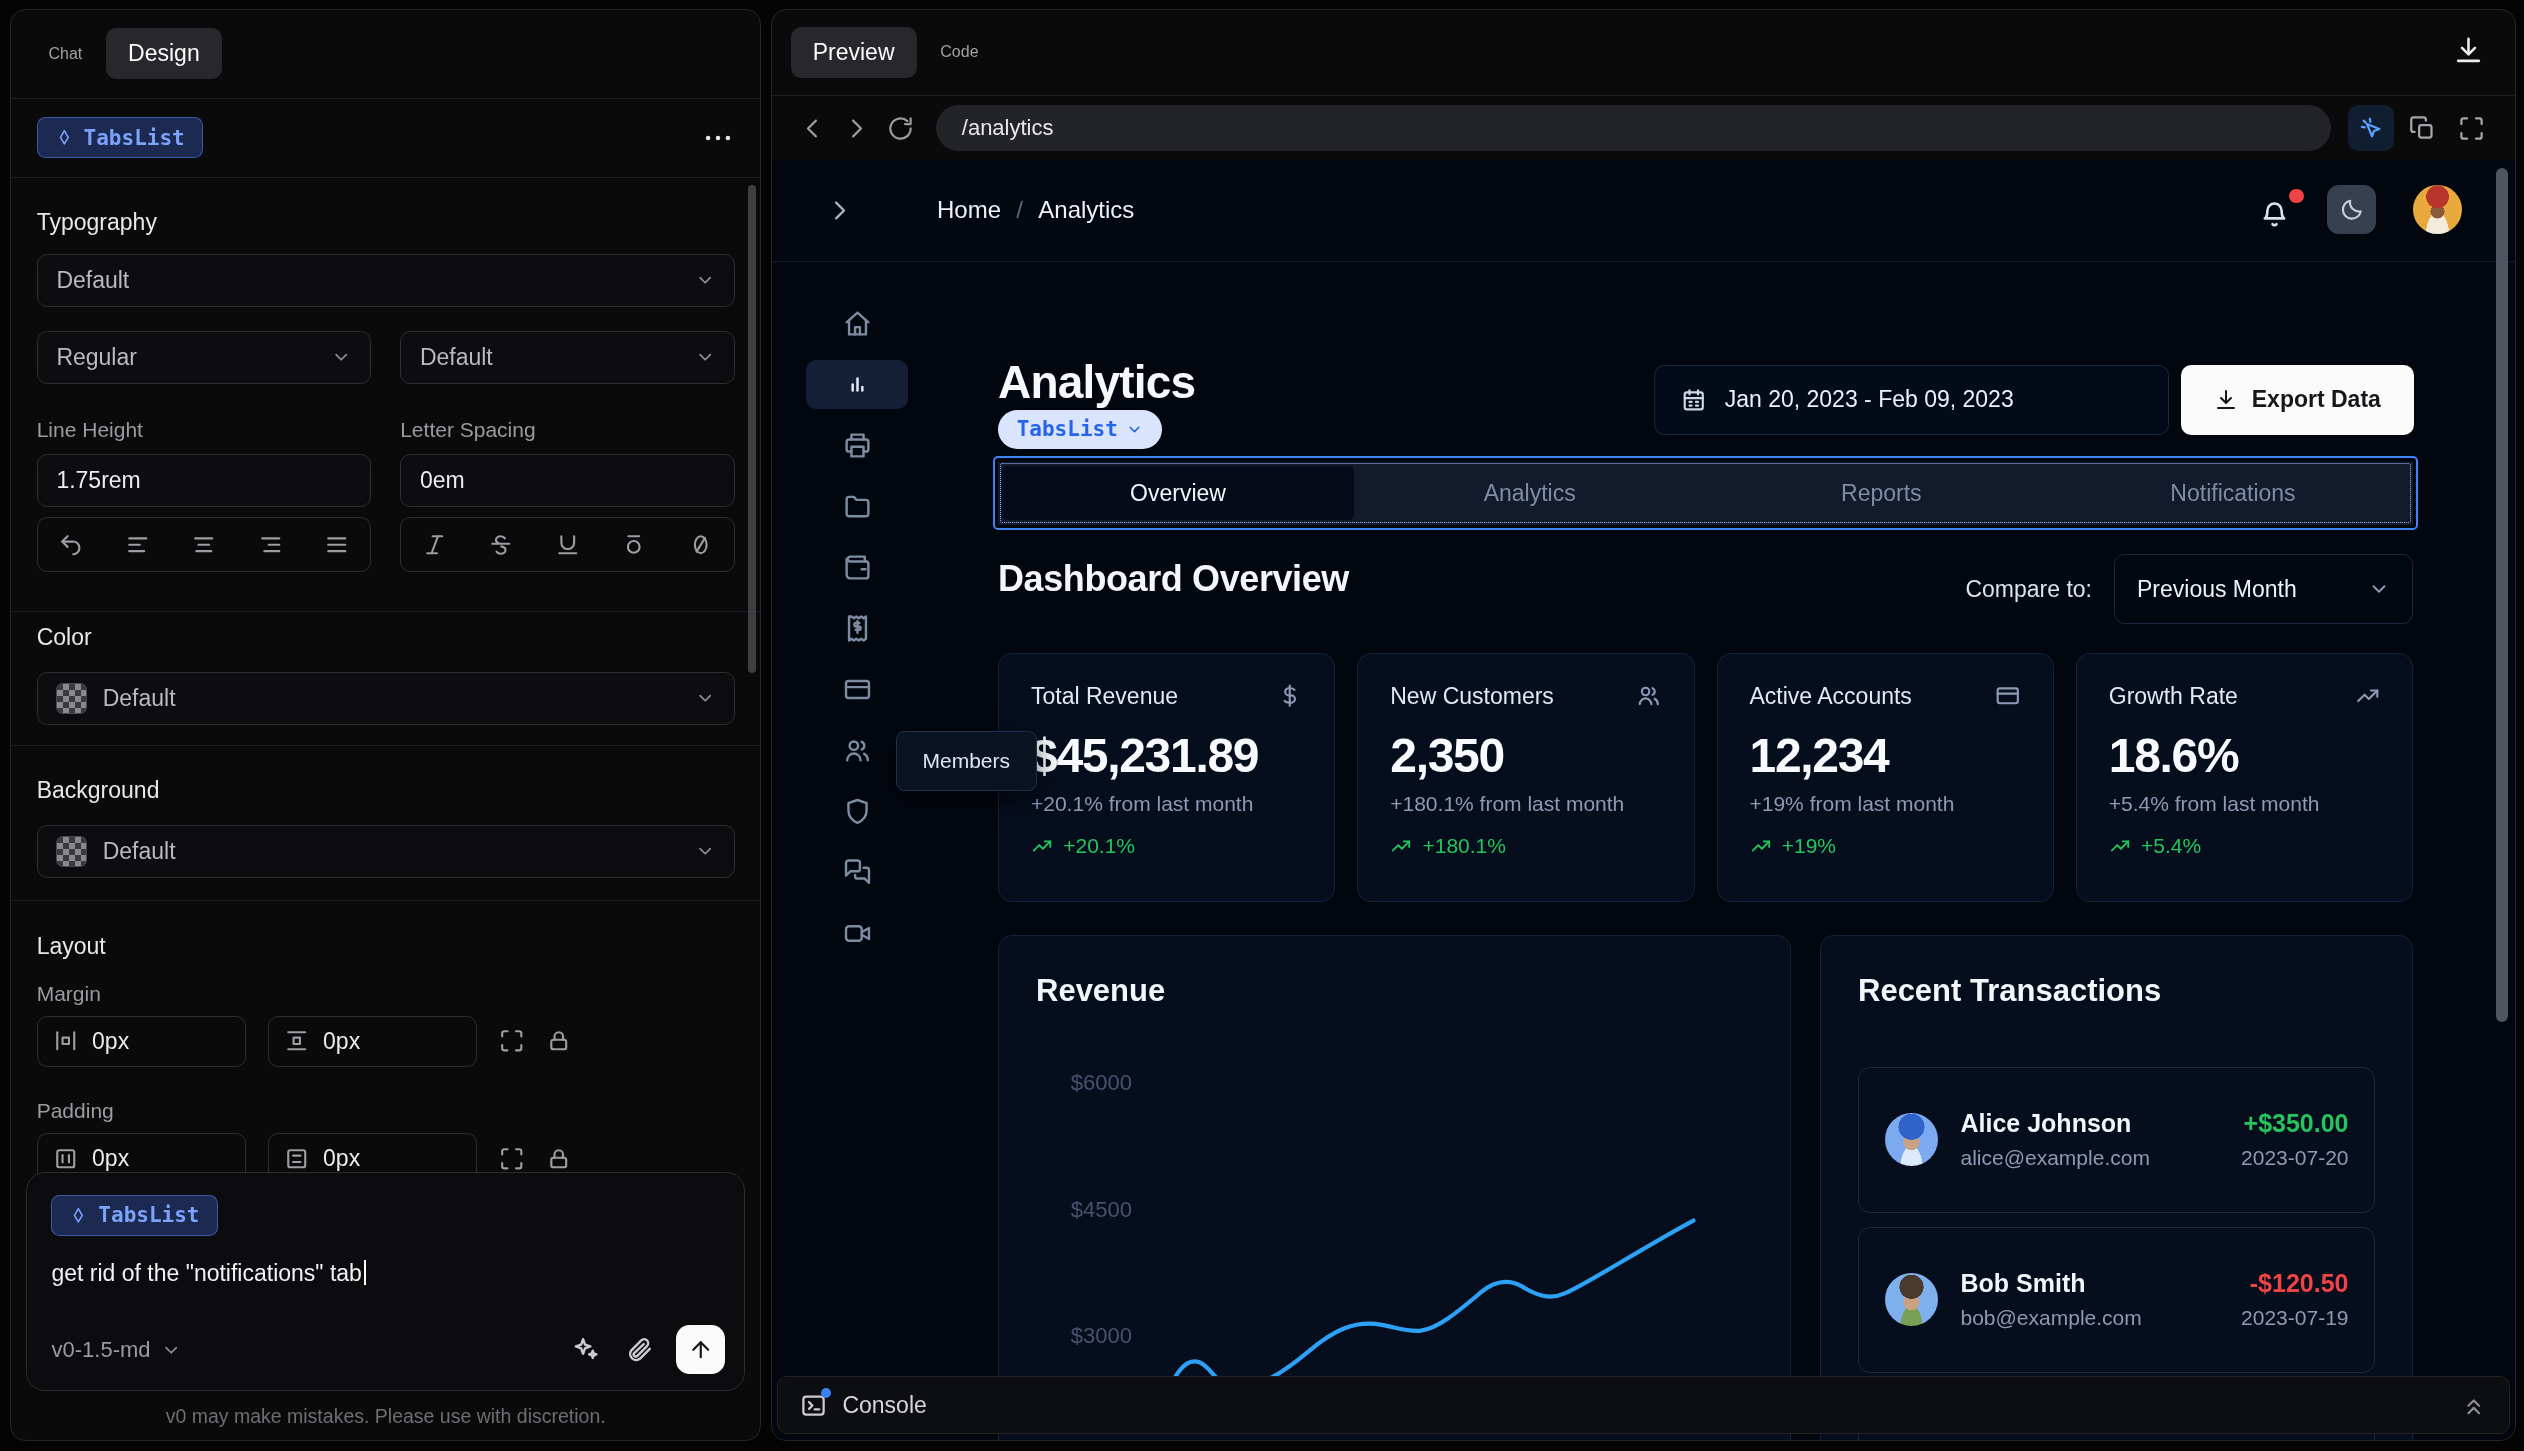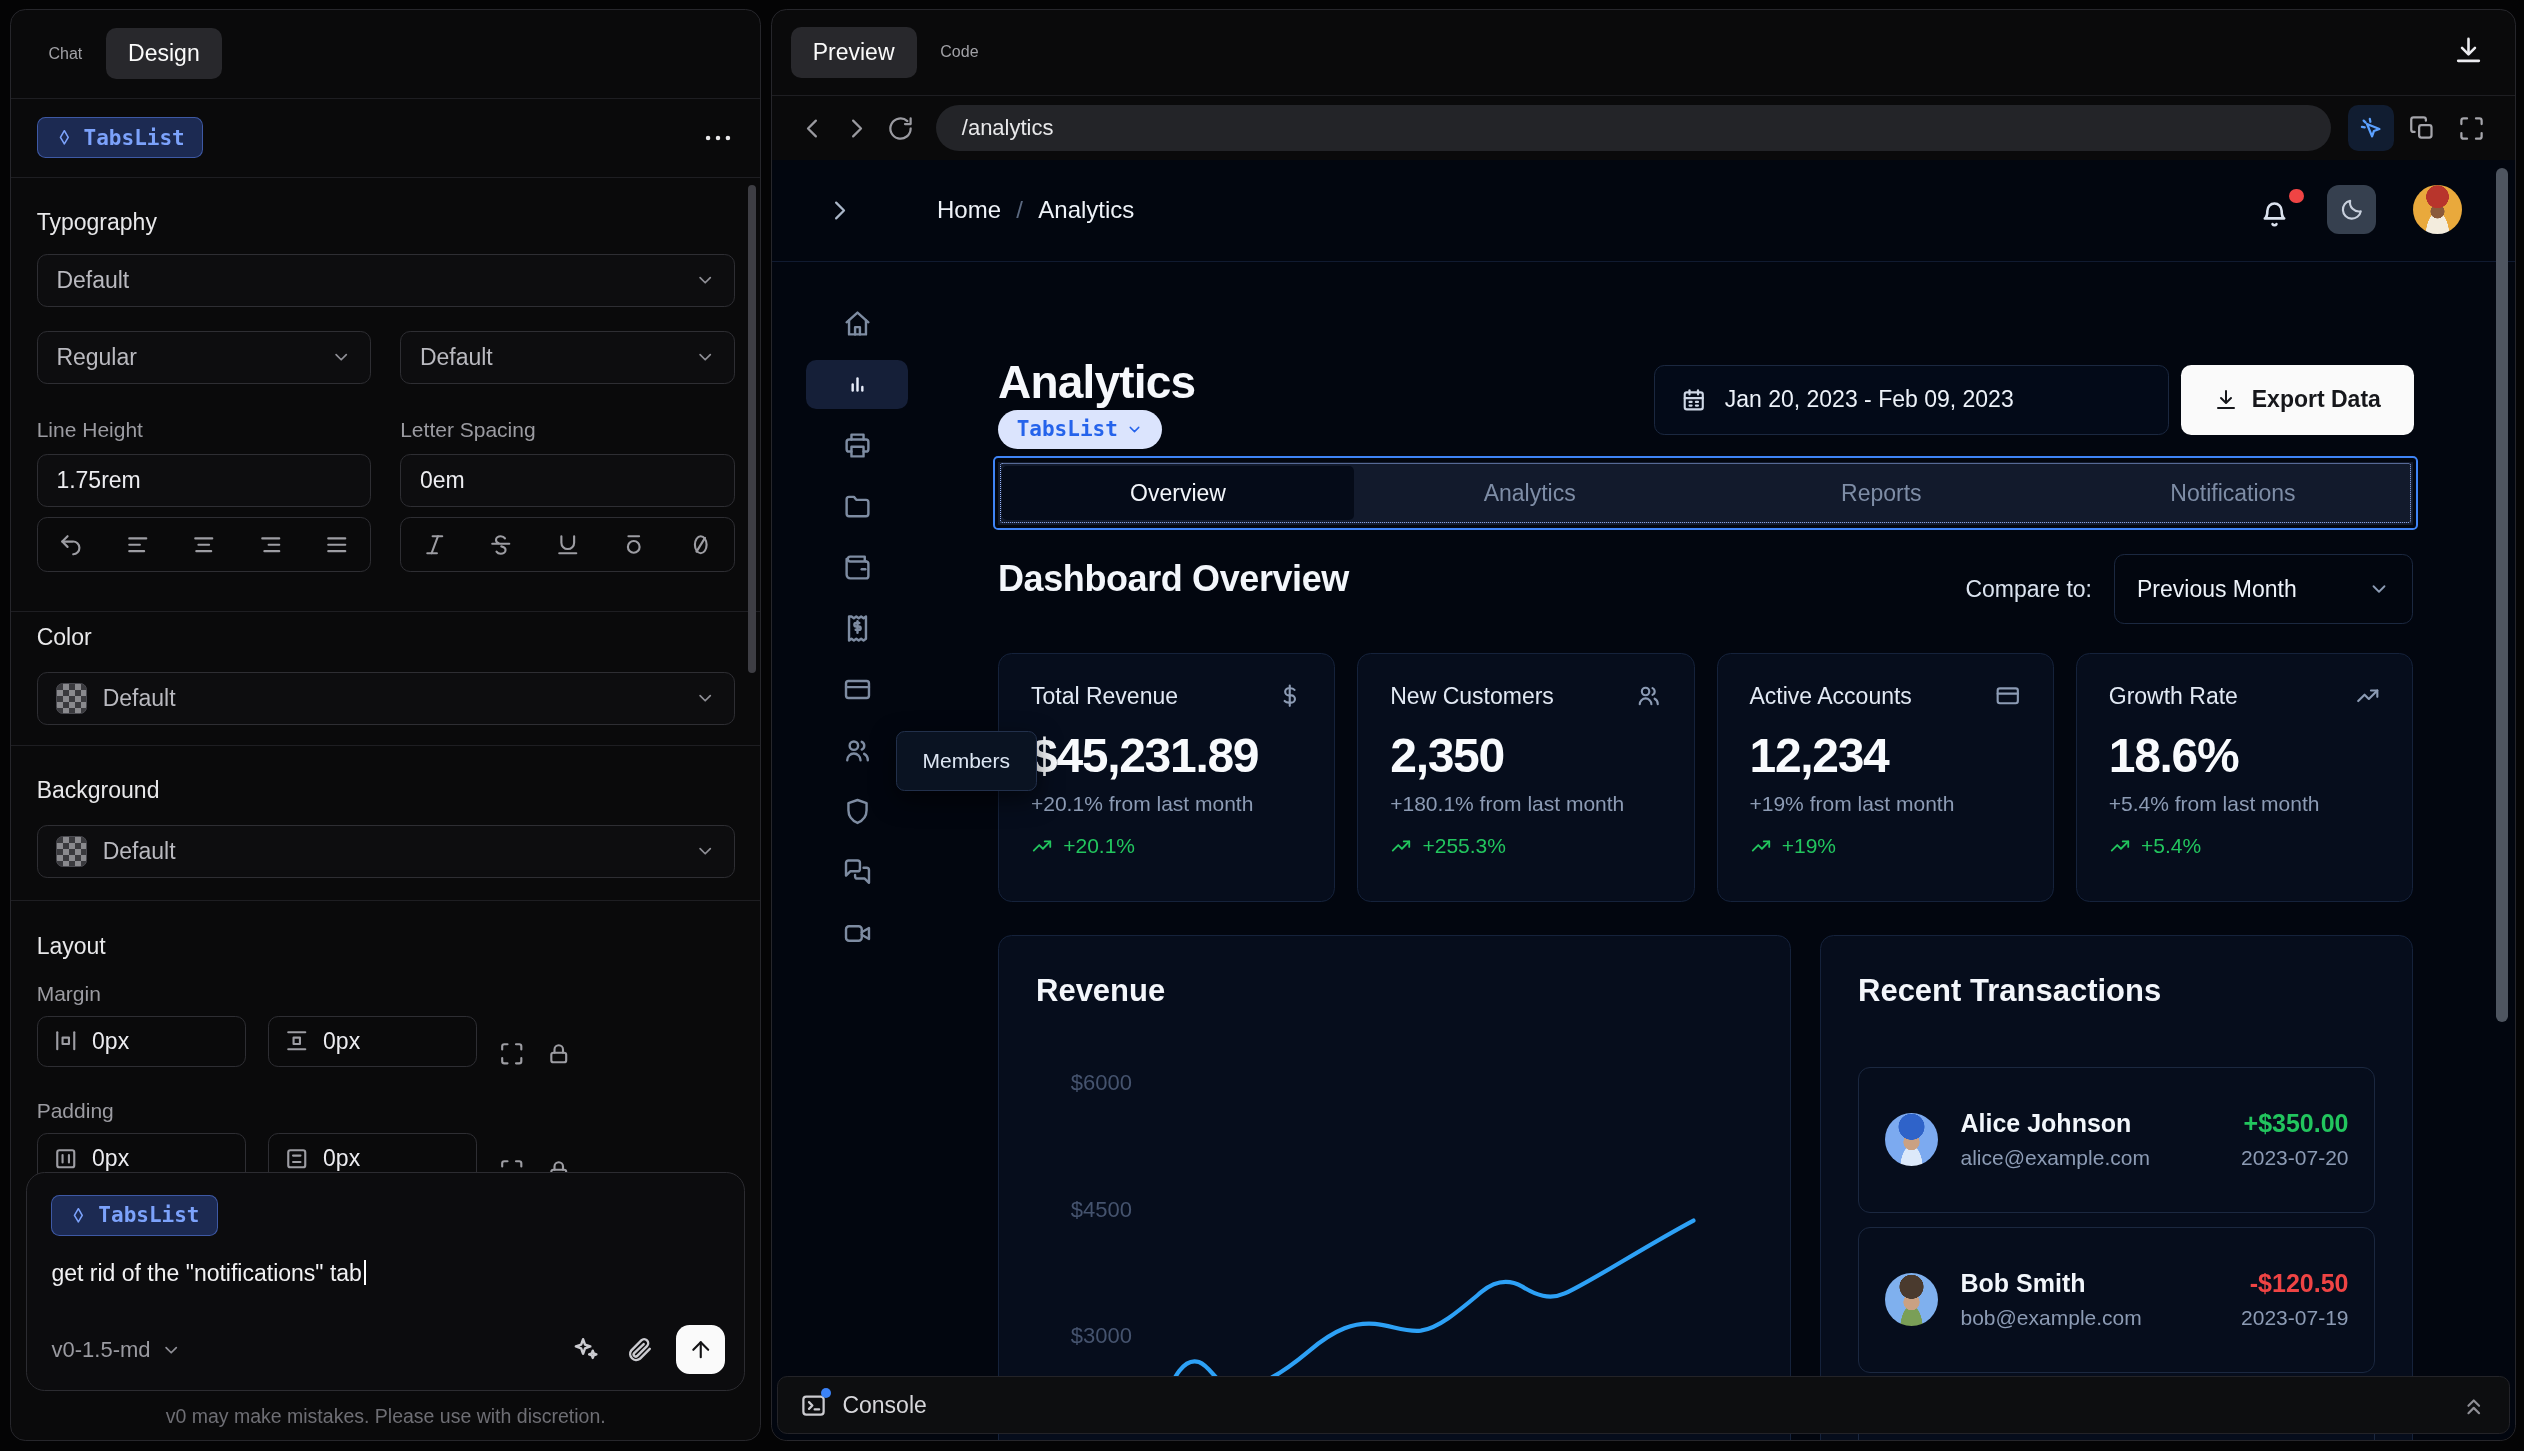--- a/index.html
+++ b/index.html
@@ -25,21 +25,21 @@
   .select,.input{display:flex;align-items:center;border:0.8px solid #2e2e33;border-radius:10.2px;height:53px;
         padding:0 18.7px;font-size:23px;background:#0d0d0f;box-sizing:border-box}
   .select{justify-content:space-between;color:#b9b9bf}
   .input{color:#ececf0}
   .two-col{display:flex;gap:29px}.two-col>*{flex:1}
   .igroup{flex:1;display:flex;align-items:center;justify-content:space-around;border:0.8px solid #2e2e33;border-radius:10.2px;height:53px;color:#9d9da3}
   .igroup .ic{width:25.5px;height:25.5px}
   .hr{border-top:0.8px solid #1e1e22;margin-left:-25.5px;margin-right:-25.5px}
   .swatch{width:29px;height:29px;border-radius:6.8px;border:0.8px solid #4a4a50;flex:none;margin-right:15.3px;
         background:repeating-conic-gradient(#8a8a8e 0 25%,#3a3a3e 0 50%);background-size:12px 12px}
-  .dim-row{display:flex;align-items:flex-end;gap:22px}
+  .dim-row{display:flex;align-items:center;gap:22px}
   .dim-input{width:209px;height:51px;border:0.8px solid #2e2e33;border-radius:10.2px;display:flex;align-items:center;
         gap:13.6px;padding:0 15.3px;font-size:23px;color:#ececf0;box-sizing:border-box}
   .dim-input .ic,.plain-ic{width:25.5px;height:25.5px;color:#9d9da3}
   .chev{width:20.4px;height:20.4px;color:#8f8f96}
   #composer{position:absolute;left:15.3px;right:15.3px;bottom:49px;height:219px;background:#0c0c0e;border:0.8px solid #2c2c31;
         border-radius:18.7px;padding:22px 24px;box-sizing:border-box;z-index:5}
   .composer-msg{margin-top:24px;font-size:23px;color:#f2f2f4}
   .caret{display:inline-block;width:1.7px;height:25.5px;background:#fff;vertical-align:-4.2px;margin-left:2.5px}
   .composer-foot{position:absolute;left:24px;right:18.7px;bottom:15.3px;display:flex;align-items:center}
   .model{display:flex;align-items:center;gap:10.2px;color:#9a9aa0;font-size:22px}
@@ -724,21 +724,21 @@
           </div>
         <div class="stat-value">2,350</div>
         <div class="stat-sub">+180.1% from last month</div>
         <div class="stat-delta">
             <span class="ic">
               <svg viewBox="0 0 24 24">
                 <path d="m3 17 6-6 4 4 8-8"></path>
                 <path d="M15 7h6v6"></path>
               </svg>
             </span>
-            <span>+255.3%</span>
+            <span>+180.1%</span>
           </div>
       </div>
       <div class="stat">
         <div class="stat-head">
             <span>Active Accounts</span>
             <span class="ic">
               <svg viewBox="0 0 24 24">
                 <rect x="2.5" y="5" width="19" height="14" rx="2"></rect>
                 <path d="M2.5 10h19"></path>
               </svg>

